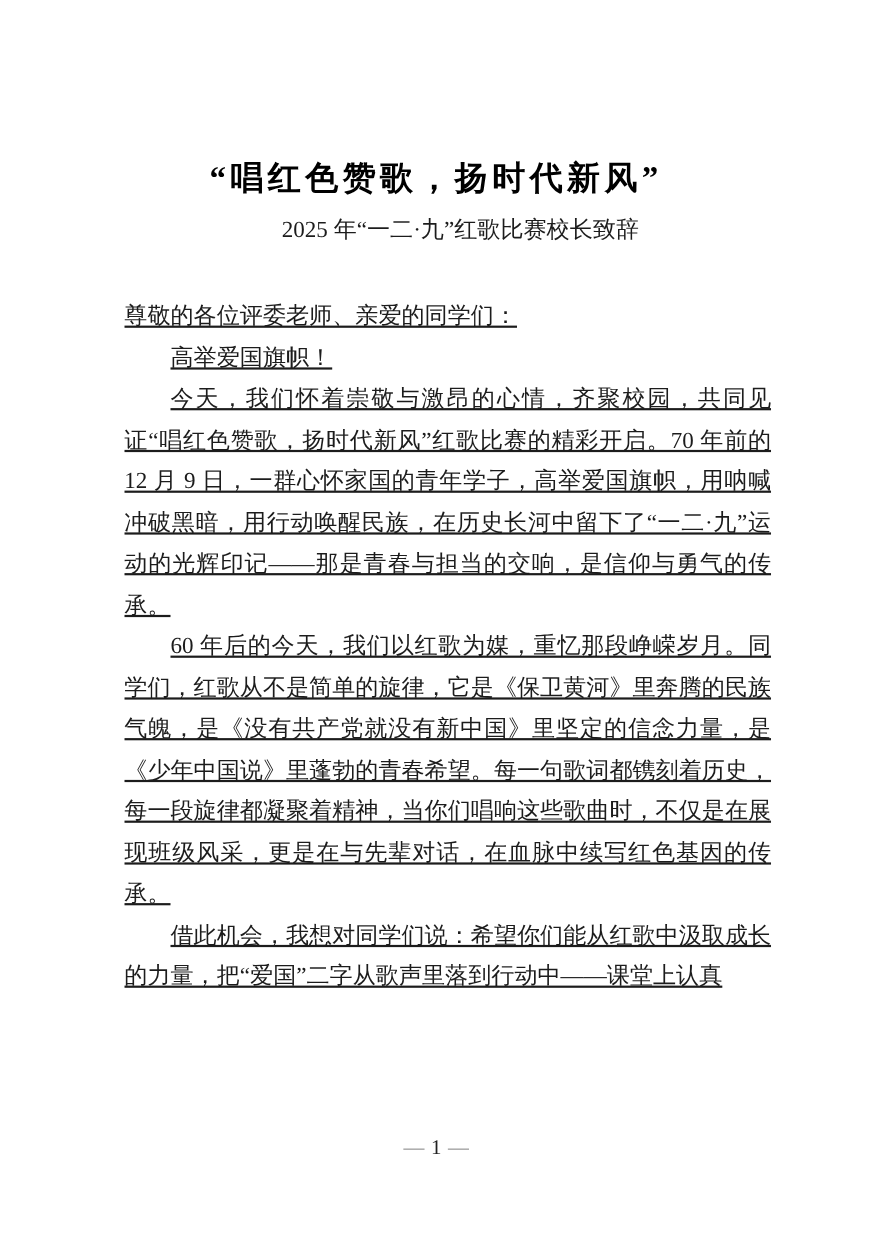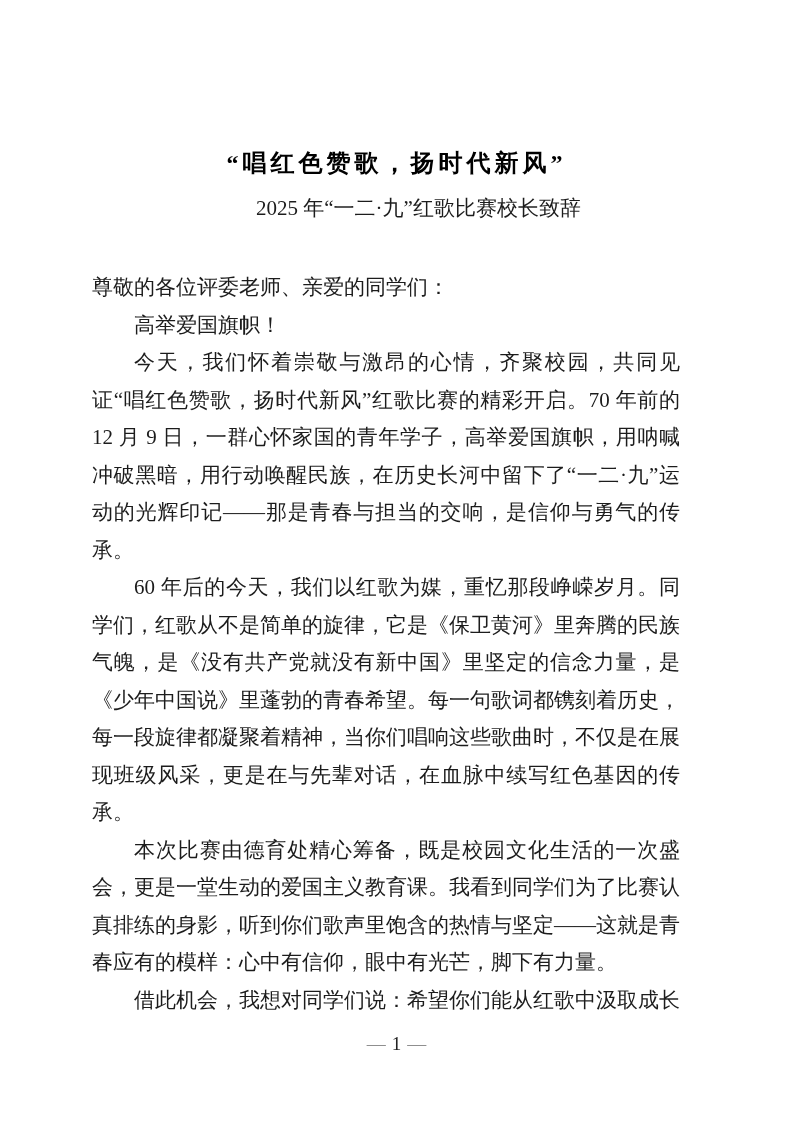--- a/index.html
+++ b/index.html
@@ -13,48 +13,49 @@
     height: 1122px;
     background: #ffffff;
     overflow: hidden;
     font-family: "Liberation Serif", "DejaVu Serif", serif;
     color: #1c1c1c;
   }
   .doc-title {
     margin: 0;
     padding-top: 146px;
     text-align: center;
-    font-size: 24px;
+    font-size: 30px;
     line-height: 34px;
     font-weight: bold;
     letter-spacing: 4px;
     color: #000000;
     white-space: nowrap;
   }
   .doc-subtitle {
     margin: 14px 0 0 0;
     text-align: center;
     font-size: 21px;
     line-height: 28px;
     font-weight: normal;
     color: #1c1c1c;
     transform: translateX(22px);
     white-space: nowrap;
   }
   .doc-body {
     position: absolute;
-    left: 92px;
+    left: 113px;
     top: 269px;
     width: 588px;
     height: 756px;
     overflow: hidden;
     font-size: 21px;
     line-height: 37.5px;
     text-align: justify;
     text-justify: inter-ideograph;
+    text-decoration: underline;
   }
   .doc-body p {
     margin: 0;
     padding: 0;
     text-indent: 2em;
   }
   .doc-body p.no-indent {
     text-indent: 0;
   }
   .page-footer {
@@ -82,21 +83,20 @@
 
   <h1 class="doc-title">“唱红色赞歌，扬时代新风”</h1>
 
   <h2 class="doc-subtitle">2025 年“一二·九”红歌比赛校长致辞</h2>
 
   <div class="doc-body">
     <p class="no-indent">尊敬的各位评委老师、亲爱的同学们：</p>
     <p>高举爱国旗帜！</p>
     <p>今天，我们怀着崇敬与激昂的心情，齐聚校园，共同见证“唱红色赞歌，扬时代新风”红歌比赛的精彩开启。70 年前的 12 月 9 日，一群心怀家国的青年学子，高举爱国旗帜，用呐喊冲破黑暗，用行动唤醒民族，在历史长河中留下了“一二·九”运动的光辉印记——那是青春与担当的交响，是信仰与勇气的传承。</p>
     <p>60 年后的今天，我们以红歌为媒，重忆那段峥嵘岁月。同学们，红歌从不是简单的旋律，它是《保卫黄河》里奔腾的民族气魄，是《没有共产党就没有新中国》里坚定的信念力量，是《少年中国说》里蓬勃的青春希望。每一句歌词都镌刻着历史，每一段旋律都凝聚着精神，当你们唱响这些歌曲时，不仅是在展现班级风采，更是在与先辈对话，在血脉中续写红色基因的传承。</p>
-    <p>本次比赛由德育处精心筹备，既是校园文化生活的一次盛会，更是一堂生动的爱国主义教育课。我看到同学们为了比赛认真排练的身影，听到你们歌声里饱含的热情与坚定——这就是青春应有的模样：心中有信仰，眼中有光芒，脚下有力量。</p>
     <p>借此机会，我想对同学们说：希望你们能从红歌中汲取成长的力量，把“爱国”二字从歌声里落到行动中——课堂上认真</p>
   </div>
 
   <div class="page-footer">
     <span class="footer-dash">—</span><span class="page-num">1</span><span class="footer-dash">—</span>
   </div>
 
 </div>
 
 </body></html>

